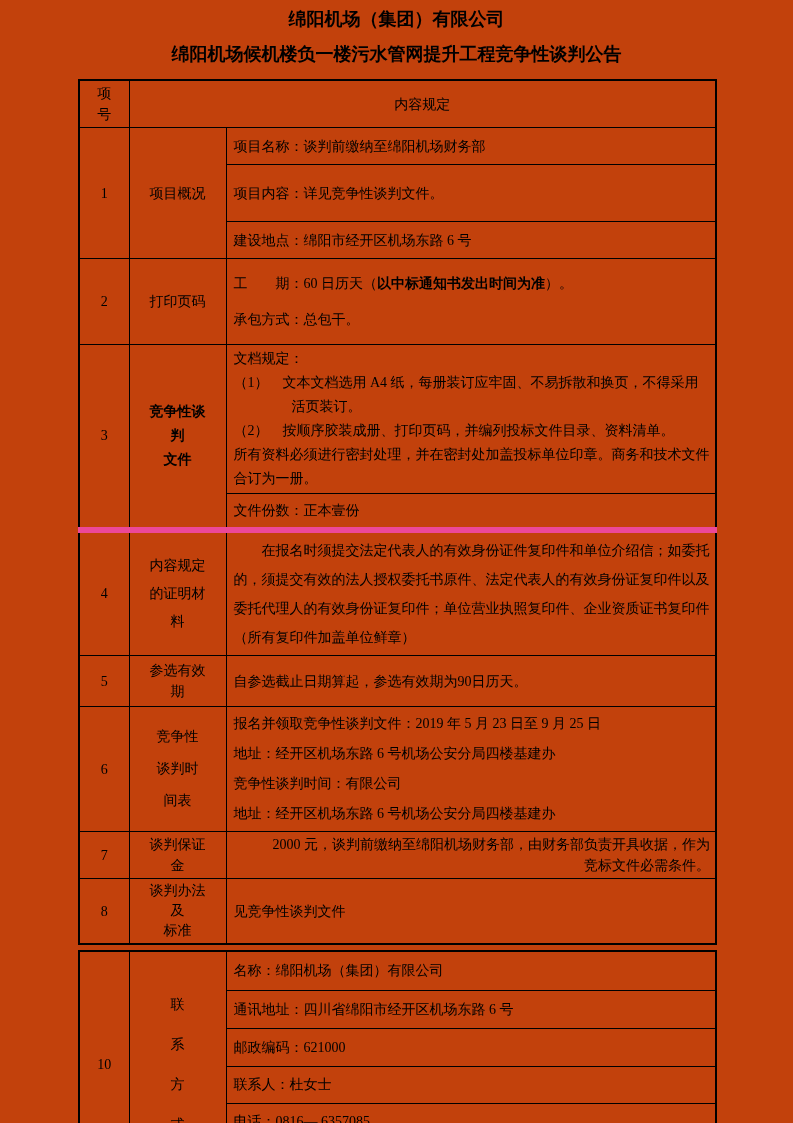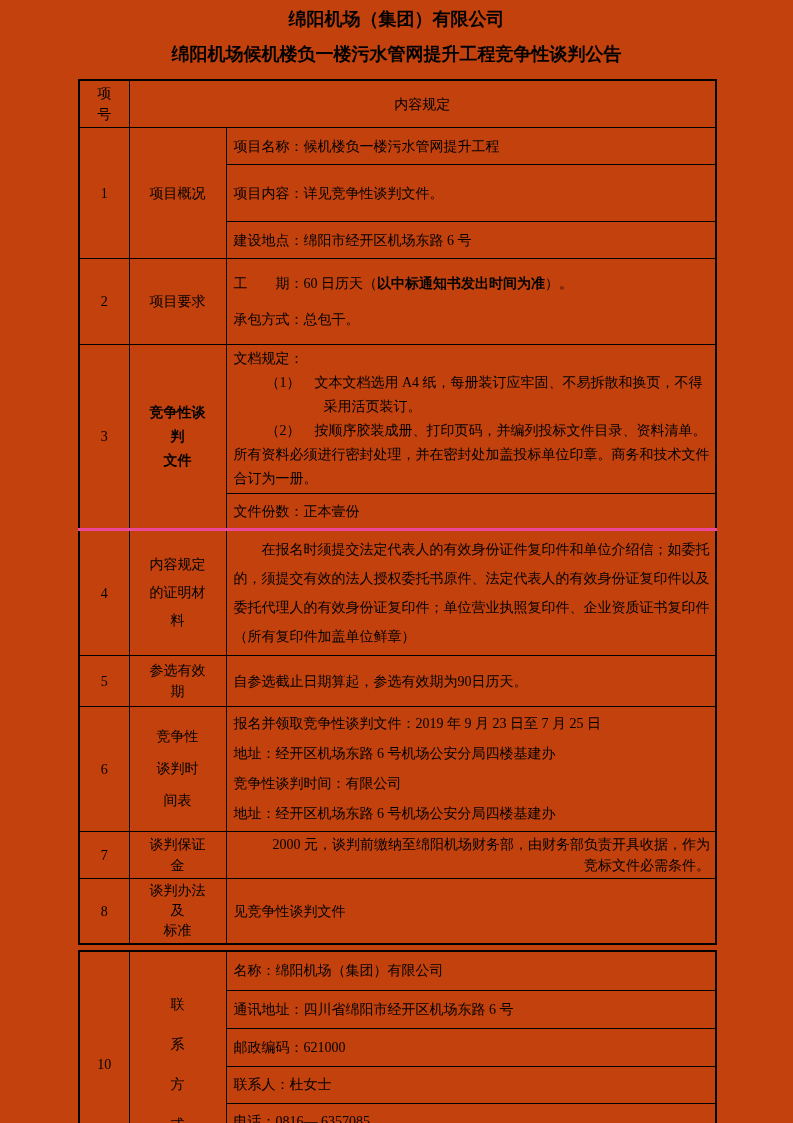--- a/index.html
+++ b/index.html
@@ -42,21 +42,21 @@
   col.c-content { width: 490px; }
   td {
     border: 1px solid #000;
     vertical-align: middle;
     padding: 2px 16px;
     line-height: 1.5;
     word-break: break-all;
   }
   td.center { text-align: center; }
   td.content { padding-left: 7px; padding-right: 5px; }
-  tr.thick-top td { border-top: 3px solid #ec4899; }
+  tr.thick-top td { border-top: 6px solid #ec4899; }
 
   
   tr.h36 { height: 36px; }
   tr.h37 { height: 37px; }
   tr.h38 { height: 38px; }
   tr.h39 { height: 39px; }
   tr.h40 { height: 40px; }
   tr.h42 { height: 42px; }
   tr.h51 { height: 51px; }
   tr.h57 { height: 57px; }
@@ -71,21 +71,21 @@
   .lh24 p, .lh24 div { line-height: 24px; }
   .lh29 p { line-height: 29px; }
   .lh21 p { line-height: 21px; text-align: right; }
   .label-tight { line-height: 20px; margin-top: 32px; }
   .label-mid { line-height: 24px; font-weight: bold; }
   .label-wide { line-height: 28px; }
   .label-spread div { line-height: 32px; }
   .label-vert div { line-height: 40px; }
 
   .indent2 { text-indent: 2em; }
-  .hang { padding-left: 58px; text-indent: -58px; margin-left: 32px; }
+  .hang { padding-left: 58px; text-indent: -58px; }
   b { font-weight: bold; }
 </style>
 </head>
 <body>
 
 <div class="page">
 
   <div class="title">绵阳机场（集团）有限公司</div>
   <div class="subtitle">绵阳机场候机楼负一楼污水管网提升工程竞争性谈判公告</div>
 
@@ -98,32 +98,32 @@
 
     <tbody>
         <tr class="h36">
       <td class="center">项号</td>
       <td class="center" colspan="2">内容规定</td>
     </tr>
 
     <tr class="h37">
       <td class="center" rowspan="3">1</td>
       <td class="center" rowspan="3">项目概况</td>
-      <td class="content">项目名称：候机楼负一楼污水管网提升工程</td>
+      <td class="content">项目名称：谈判前缴纳至绵阳机场财务部</td>
     </tr>
     <tr class="h57">
       <td class="content">项目内容：详见竞争性谈判文件。</td>
     </tr>
     <tr class="h37">
       <td class="content">建设地点：绵阳市经开区机场东路 6 号</td>
     </tr>
 
     <tr class="h86">
       <td class="center">2</td>
-      <td class="center">项目要求</td>
+      <td class="center">打印页码</td>
       <td class="content sp36">
         <div><span>工　　期：60 日历天（</span><b>以中标通知书发出时间为准</b><span>）。</span></div>
         <div>承包方式：总包干。</div>
       </td>
     </tr>
 
     <tr class="h145">
       <td class="center" rowspan="2">3</td>
       <td class="center label-mid" rowspan="2">
         <div>竞争性谈判</div>
@@ -158,21 +158,21 @@
     </tr>
 
     <tr class="h118">
       <td class="center">6</td>
       <td class="center label-spread">
         <div>竞争性</div>
         <div>谈判时</div>
         <div>间表</div>
       </td>
       <td class="content sp30">
-        <div>报名并领取竞争性谈判文件：2019 年 9 月 23 日至 7 月 25 日</div>
+        <div>报名并领取竞争性谈判文件：2019 年 5 月 23 日至 9 月 25 日</div>
         <div>地址：经开区机场东路 6 号机场公安分局四楼基建办</div>
         <div>竞争性谈判时间：有限公司</div>
         <div>地址：经开区机场东路 6 号机场公安分局四楼基建办</div>
       </td>
     </tr>
 
     <tr class="h42">
       <td class="center">7</td>
       <td class="center">谈判保证金</td>
       <td class="content lh21">

